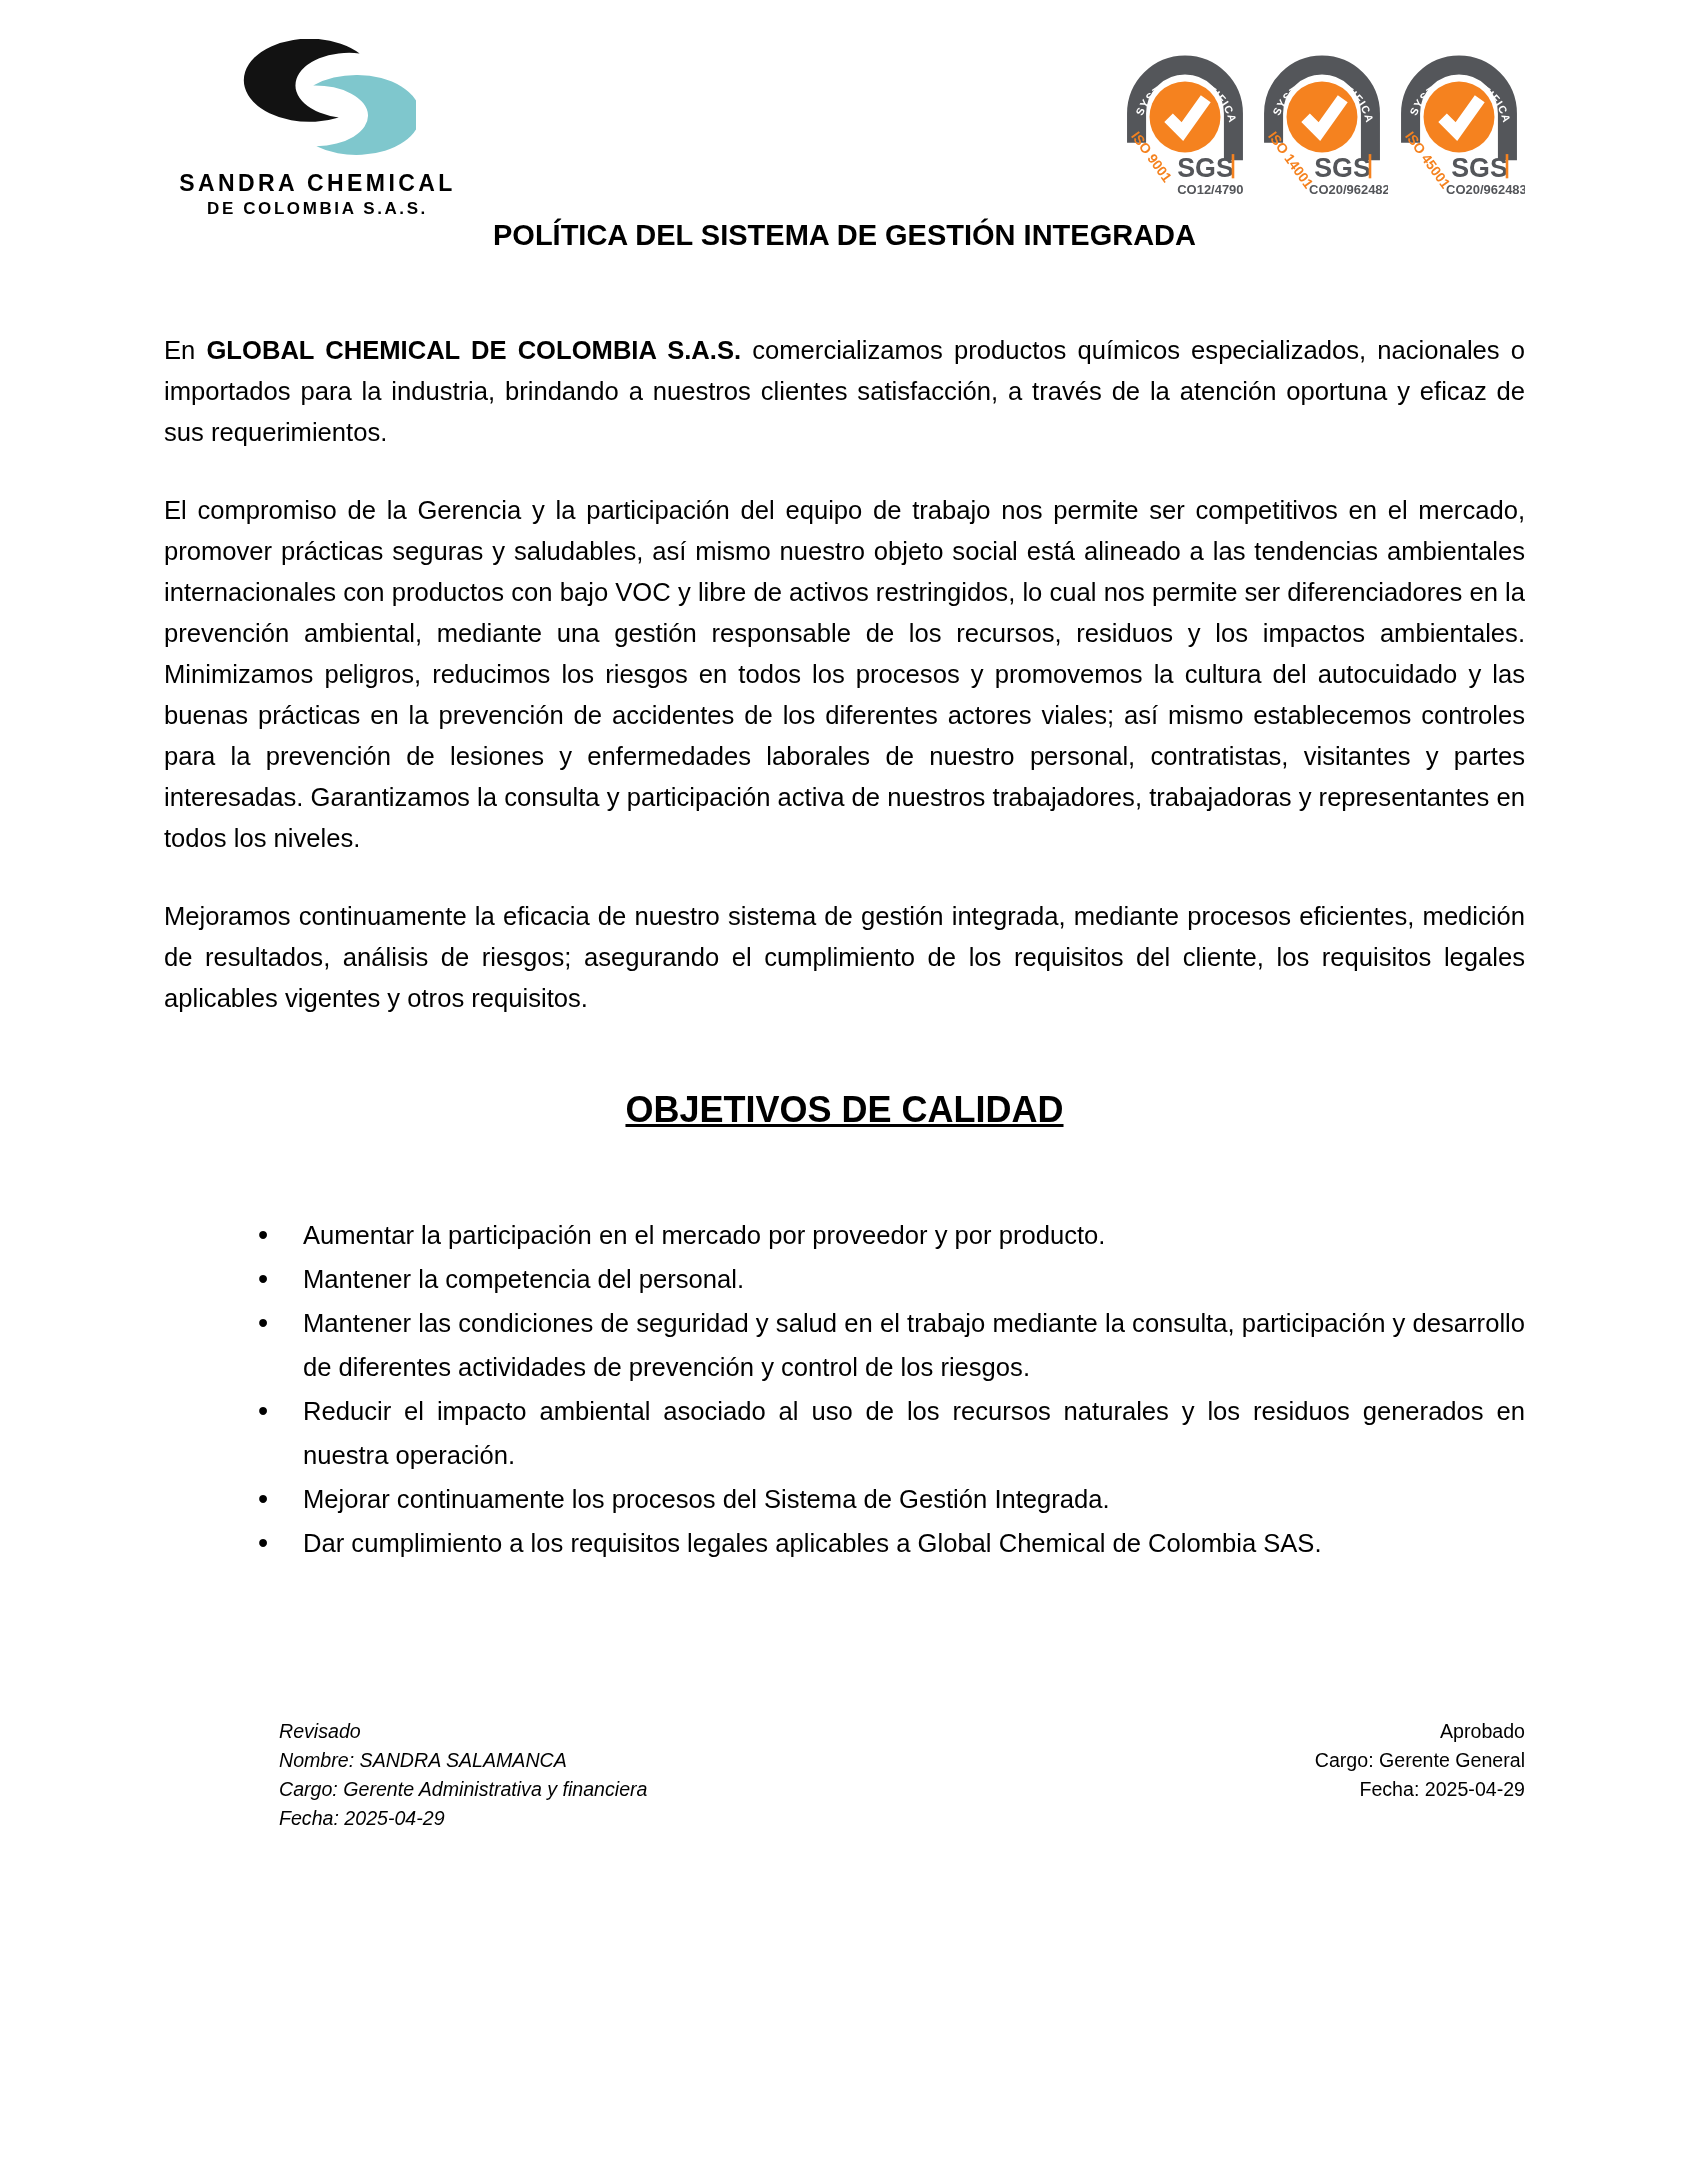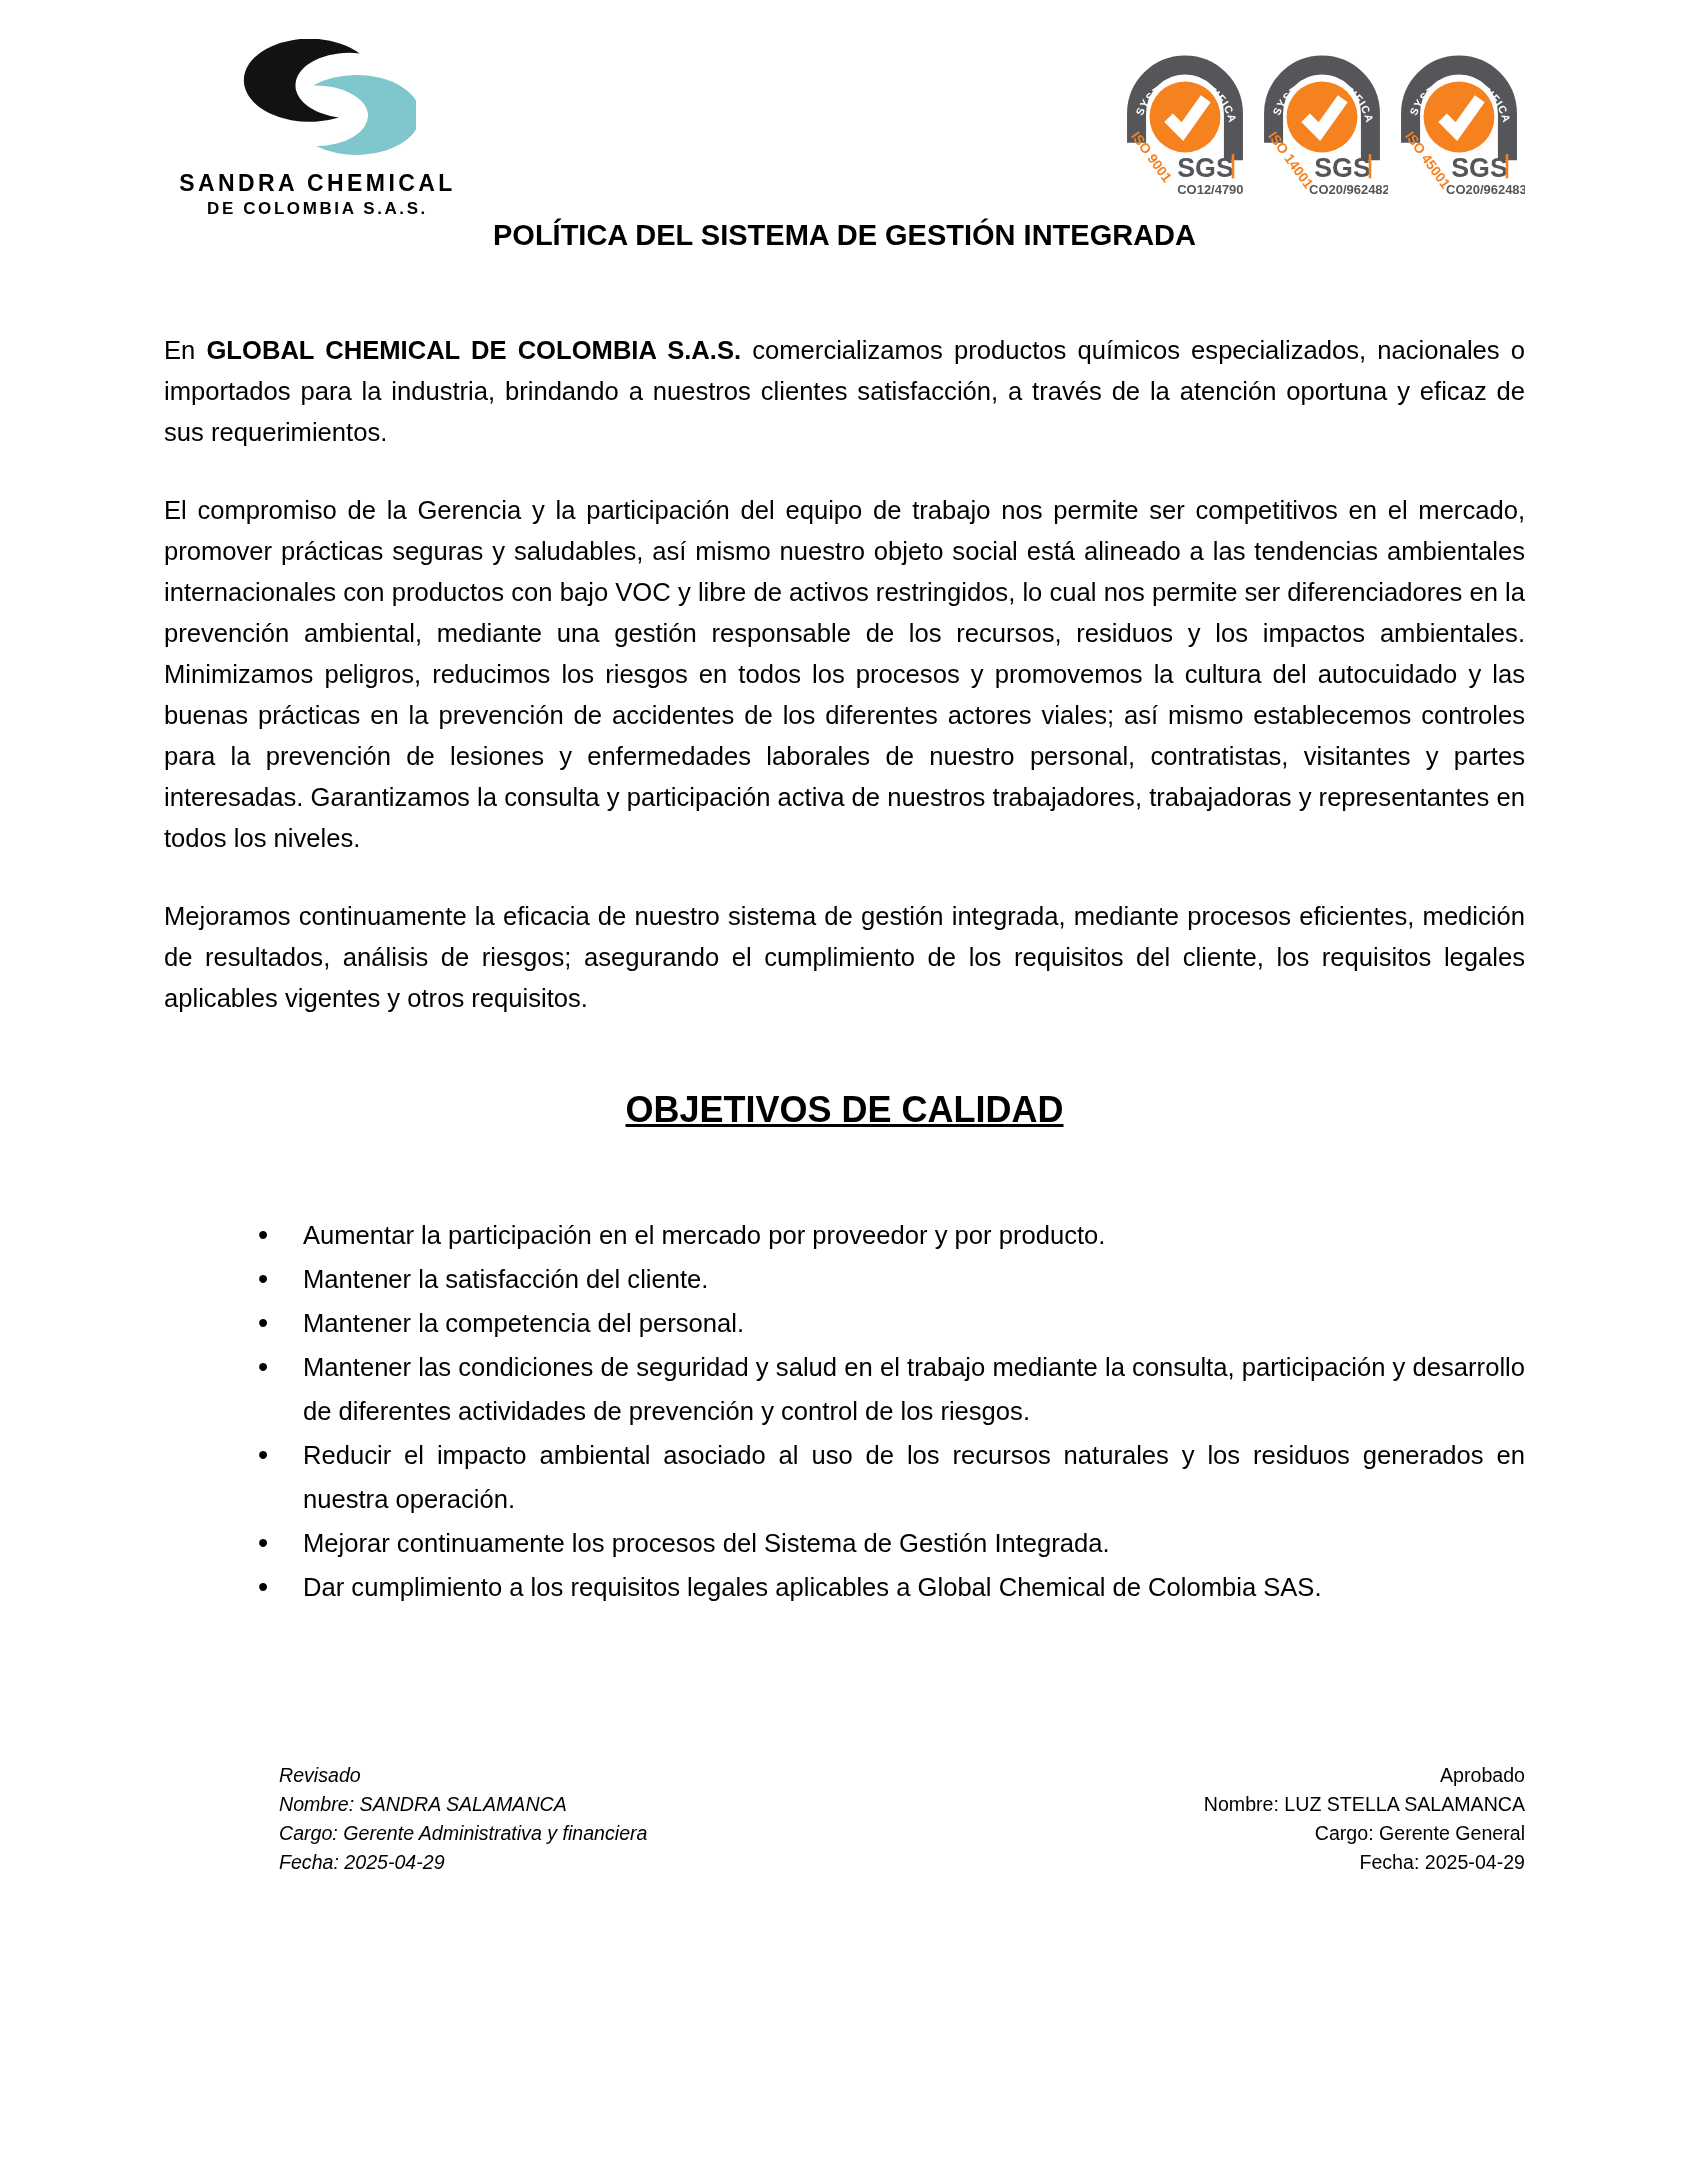--- a/index.html
+++ b/index.html
@@ -146,38 +146,36 @@
     <p class="para first"><span>En </span><span class="company-bold">GLOBAL CHEMICAL DE COLOMBIA S.A.S.</span><span> comercializamos productos químicos especializados, nacionales o importados para la industria, brindando a nuestros clientes satisfacción, a través de la atención oportuna y eficaz de sus requerimientos.</span></p>
 
     <p class="para">El compromiso de la Gerencia y la participación del equipo de trabajo nos permite ser competitivos en el mercado, promover prácticas seguras y saludables, así mismo nuestro objeto social está alineado a las tendencias ambientales internacionales con productos con bajo VOC y libre de activos restringidos, lo cual nos permite ser diferenciadores en la prevención ambiental, mediante una gestión responsable de los recursos, residuos y los impactos ambientales. Minimizamos peligros, reducimos los riesgos en todos los procesos y promovemos la cultura del autocuidado y las buenas prácticas en la prevención de accidentes de los diferentes actores viales; así mismo establecemos controles para la prevención de lesiones y enfermedades laborales de nuestro personal, contratistas, visitantes y partes interesadas. Garantizamos la consulta y participación activa de nuestros trabajadores, trabajadoras y representantes en todos los niveles.</p>
 
     <p class="para">Mejoramos continuamente la eficacia de nuestro sistema de gestión integrada, mediante procesos eficientes, medición de resultados, análisis de riesgos; asegurando el cumplimiento de los requisitos del cliente, los requisitos legales aplicables vigentes y otros requisitos.</p>
 
     <h2 class="objectives-heading">OBJETIVOS DE CALIDAD</h2>
 
     <ul class="objectives">
       <li>Aumentar la participación en el mercado por proveedor y por producto.</li>
-      <li>Mantener la satisfacción del cliente.</li>
       <li>Mantener la competencia del personal.</li>
       <li>Mantener las condiciones de seguridad y salud en el trabajo mediante la consulta, participación y desarrollo de diferentes actividades de prevención y control de los riesgos.</li>
       <li>Reducir el impacto ambiental asociado al uso de los recursos naturales y los residuos generados en nuestra operación.</li>
       <li>Mejorar continuamente los procesos del Sistema de Gestión Integrada.</li>
       <li>Dar cumplimiento a los requisitos legales aplicables a Global Chemical de Colombia SAS.</li>
     </ul>
 
     <div class="footer">
       <div class="sig-block left">
         <div>Revisado</div>
         <div>Nombre: SANDRA SALAMANCA</div>
         <div>Cargo: Gerente Administrativa y financiera</div>
         <div>Fecha: 2025-04-29</div>
       </div>
       <div class="sig-block right">
         <div>Aprobado</div>
-        <div>Nombre: LUZ STELLA SALAMANCA</div>
         <div>Cargo: Gerente General</div>
         <div>Fecha: 2025-04-29</div>
       </div>
     </div>
 
   </div>
 </div>
 
 
 </body></html>

